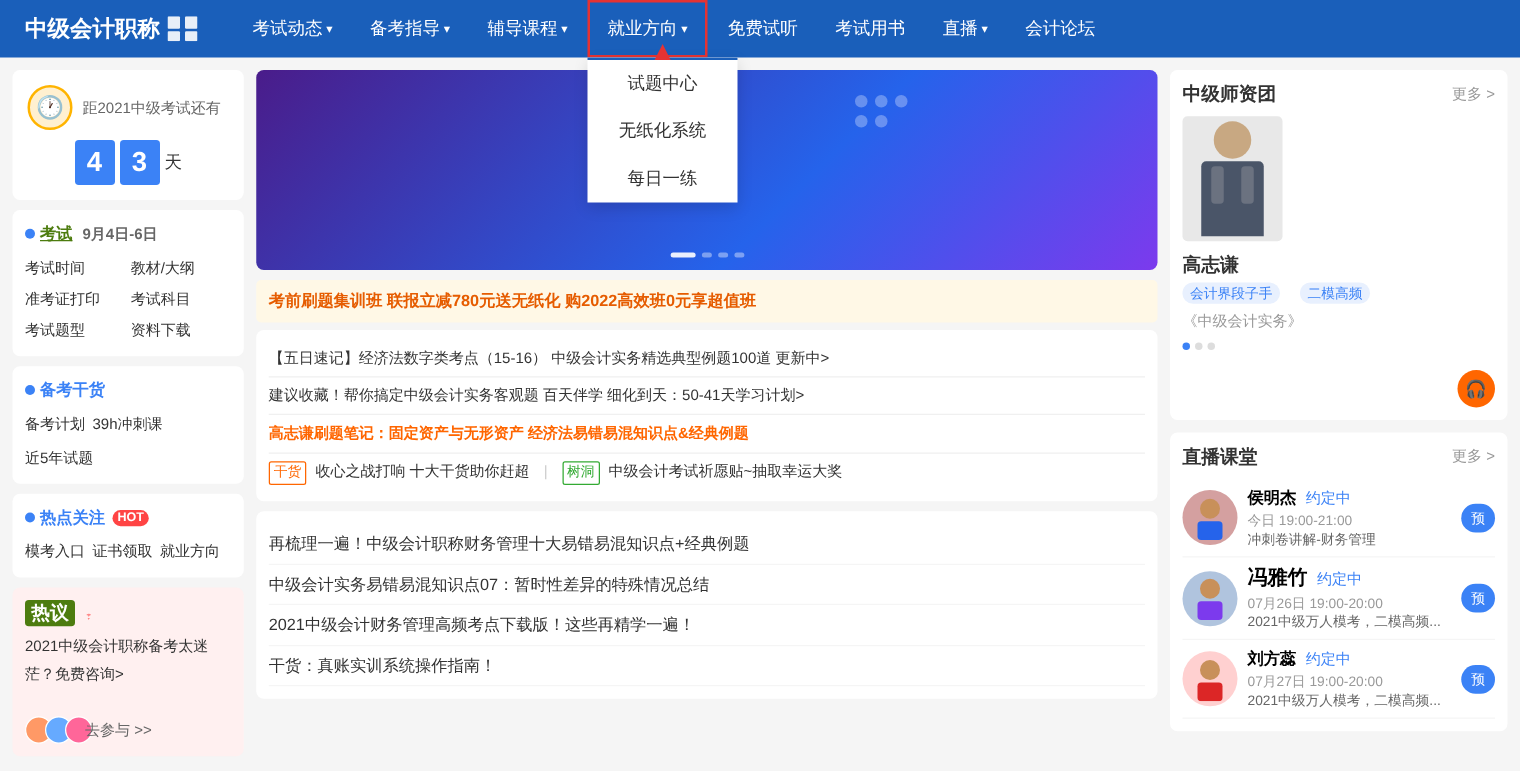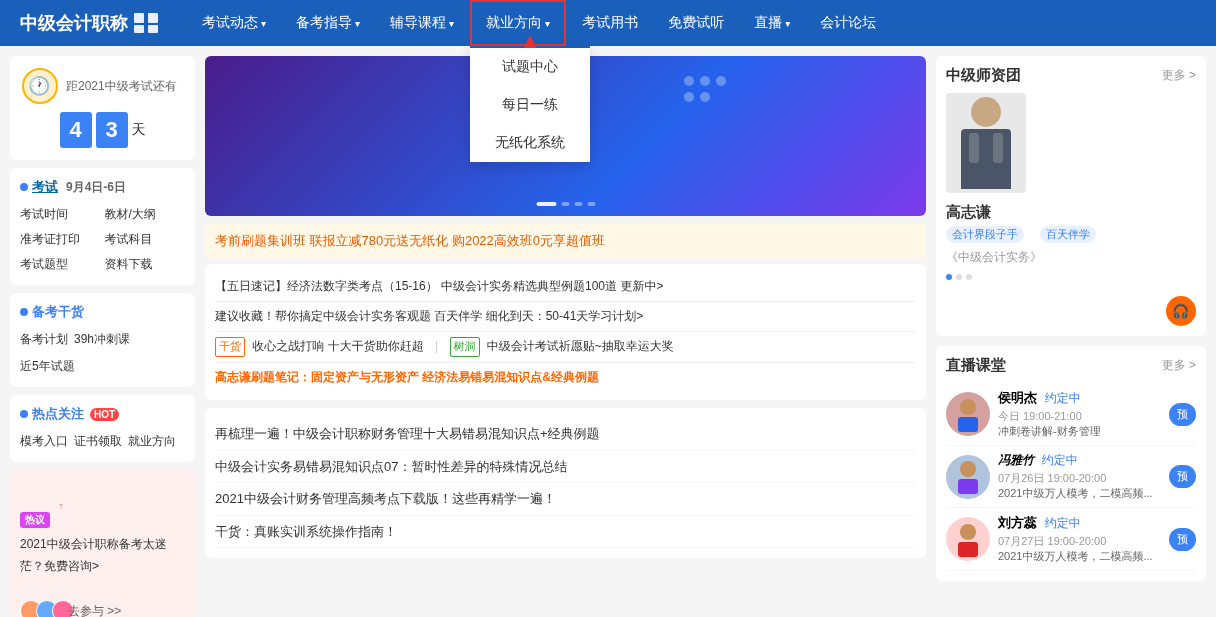--- a/index.html
+++ b/index.html
@@ -34,21 +34,21 @@
 
     .sidebar-section { background: white; border-radius: 6px; padding: 10px; margin-bottom: 8px; }
     .section-title { display: flex; align-items: center; gap: 4px; margin-bottom: 8px; font-weight: bold; font-size: 13px; }
     .dot { width: 8px; height: 8px; border-radius: 50%; background: #3b82f6; flex-shrink: 0; }
     .grid-links { display: grid; grid-template-columns: 1fr 1fr; gap: 4px; }
     .grid-link { font-size: 12px; color: #333; padding: 2px 0; cursor: pointer; }
     .hot-badge { background: #ff4444; color: white; font-size: 10px; padding: 1px 4px; border-radius: 8px; margin-left: 2px; }
 
     .hot-box { background: #fff0f0; border-radius: 6px; padding: 10px; margin-bottom: 8px; }
     .hot-title { color: #ff4444; font-weight: bold; font-size: 14px; margin-bottom: 6px; display: flex; align-items: center; gap: 4px; }
-    .hot-icon { background: #d946ef; color: white; font-size: 10px; padding: 1px 5px; border-radius: 3px; margin-top: 32px; }
+    .hot-icon { background: #4d7c0f; color: white; font-size: 15px; padding: 1px 5px; border-radius: 3px; }
     .hot-content { font-size: 12px; color: #333; line-height: 1.8; }
     .hot-footer { display: flex; align-items: center; justify-content: flex-start; margin-top: 23px; }
     .avatars { display: flex; }
     .avatar-circle { width: 22px; height: 22px; border-radius: 50%; border: 1px solid white; margin-right: -6px; background: #ccc; overflow: hidden; }
     .av1 { background: #ff9966; }
     .av2 { background: #66aaff; }
     .av3 { background: #ff6699; }
 
     
     .banner { width: 100%; height: 160px; background: linear-gradient(135deg, #4a1c8a 0%, #2563eb 60%, #7c3aed 100%); border-radius: 6px; display: flex; align-items: center; padding: 0 30px; margin-bottom: 8px; position: relative; overflow: hidden; }
@@ -135,29 +135,29 @@
       <div class="nav-item highlighted" style="border:2px solid #e53333;">
         <span>就业方向</span>
         <span class="arrow">▾</span>
       </div>
       <div class="dropdown-menu">
         <div style="position:relative;">
 
           <div style="position:absolute; top:-18px; left:50%; transform:translateX(-50%); color:#e53333; font-size:22px; line-height:1;">▲</div>
         </div>
         <div class="dropdown-item">试题中心</div>
+        <div class="dropdown-item">无纸化系统</div>
         <div class="dropdown-item">每日一练</div>
-        <div class="dropdown-item">无纸化系统</div>
-      </div>
+      </div>
+    </div>
+    <div class="nav-item">
+      <span>免费试听</span>
     </div>
     <div class="nav-item">
       <span>考试用书</span>
-    </div>
-    <div class="nav-item">
-      <span>免费试听</span>
     </div>
     <div class="nav-item">
       <span>直播</span>
       <span class="arrow">▾</span>
     </div>
     <div class="nav-item">
       <span>会计论坛</span>
     </div>
   </nav>
 </div>
@@ -174,21 +174,21 @@
       <div class="countdown-numbers">
         <div class="count-num">4</div>
         <div class="count-num">3</div>
         <span class="count-unit">天</span>
       </div>
     </div>
 
     <div class="sidebar-section">
       <div class="section-title">
         <div class="dot"></div>
-        <span style="color:#0369a1;text-decoration:underline;">考试</span>
+        <span style="color:#4d7c0f;text-decoration:underline;">考试</span>
         <span style="font-size:12px;color:#666;margin-left:4px;">9月4日-6日</span>
       </div>
       <div class="grid-links">
         <a class="grid-link">考试时间</a>
         <a class="grid-link">教材/大纲</a>
         <a class="grid-link">准考证打印</a>
         <a class="grid-link">考试科目</a>
         <a class="grid-link">考试题型</a>
         <a class="grid-link">资料下载</a>
       </div>
@@ -259,40 +259,40 @@
 
       <div style="position:absolute;bottom:10px;left:50%;transform:translateX(-50%);display:flex;gap:5px;">
         <div style="width:20px;height:4px;background:rgba(255,255,255,0.9);border-radius:2px;"></div>
         <div style="width:8px;height:4px;background:rgba(255,255,255,0.4);border-radius:2px;"></div>
         <div style="width:8px;height:4px;background:rgba(255,255,255,0.4);border-radius:2px;"></div>
         <div style="width:8px;height:4px;background:rgba(255,255,255,0.4);border-radius:2px;"></div>
       </div>
     </div>
 
     <div class="news-promo">
-      <span style="color:#e65c00;font-weight:normal;cursor:pointer;">考前刷题集训班 联报立减780元送无纸化   购2022高效班0元享超值班</span>
+      <span style="color:#e65c00;font-weight:bold;cursor:pointer;">考前刷题集训班 联报立减780元送无纸化   购2022高效班0元享超值班</span>
     </div>
 
     <div class="news-list">
       <div class="news-item">
         <span>【五日速记】经济法数字类考点（15-16）  中级会计实务精选典型例题100道 更新中&gt;</span>
       </div>
       <div class="news-item">
         <span>建议收藏！帮你搞定中级会计实务客观题   百天伴学 细化到天：50-41天学习计划&gt;</span>
+      </div>
+      <div class="news-item" style="color:#ff6600;font-weight:bold;">
+        <span>高志谦刷题笔记：固定资产与无形资产   经济法易错易混知识点&amp;经典例题</span>
       </div>
       <div class="news-item">
         <span class="tag tag-orange">干货</span>
         <span>收心之战打响 十大干货助你赶超</span>
         <span style="margin: 0 8px;color:#ccc;">|</span>
         <span class="tag tag-green">树洞</span>
         <span>中级会计考试祈愿贴~抽取幸运大奖</span>
       </div>
-      <div class="news-item" style="color:#ff6600;font-weight:bold;">
-        <span>高志谦刷题笔记：固定资产与无形资产   经济法易错易混知识点&amp;经典例题</span>
-      </div>
     </div>
 
     <div class="hot-section">
       <div class="hot-section-item">再梳理一遍！中级会计职称财务管理十大易错易混知识点+经典例题</div>
       <div class="hot-section-item">中级会计实务易错易混知识点07：暂时性差异的特殊情况总结</div>
       <div class="hot-section-item">2021中级会计财务管理高频考点下载版！这些再精学一遍！</div>
       <div class="hot-section-item">干货：真账实训系统操作指南！</div>
     </div>
   </div>
 
@@ -311,21 +311,21 @@
             <div style="width:50px;height:60px;background:#4a5568;border-radius:4px 4px 0 0;position:relative;">
               <div style="position:absolute;top:4px;left:8px;width:10px;height:30px;background:#6b7280;border-radius:3px;"></div>
               <div style="position:absolute;top:4px;right:8px;width:10px;height:30px;background:#6b7280;border-radius:3px;"></div>
             </div>
           </div>
         </div>
         <div class="teacher-info">
           <div class="teacher-name">高志谦</div>
           <div class="teacher-tags">
             <span class="teacher-tag">会计界段子手</span>
-            <span class="teacher-tag">百天伴学</span>
+            <span class="teacher-tag">二模高频</span>
           </div>
           <div class="teacher-book">《中级会计实务》</div>
           <div class="teacher-dots">
             <div class="t-dot active"></div>
             <div class="t-dot"></div>
             <div class="t-dot"></div>
           </div>
         </div>
         <div style="align-self:flex-end;">
           <div class="headphone-icon">🎧</div>
@@ -359,21 +359,21 @@
 
       <div class="live-item">
         <div class="live-avatar" style="background:#b0c4de;">
           <svg width="30" height="35" viewBox="0 0 30 35">
             <circle cx="15" cy="10" r="8" fill="#c8905a"></circle>
             <rect x="5" y="20" width="20" height="15" rx="3" fill="#7c3aed"></rect>
           </svg>
         </div>
         <div class="live-info">
           <div>
-            <span style="font-size:12px;font-weight:bold;font-style:italic;">冯雅竹</span>
+            <span style="font-size:16px;font-weight:bold;">冯雅竹</span>
             <span class="live-name-link">约定中</span>
           </div>
           <div class="live-time">07月26日 19:00-20:00</div>
           <div class="live-desc">2021中级万人模考，二模高频...</div>
         </div>
         <div class="live-btn">预</div>
       </div>
 
       <div class="live-item">
         <div class="live-avatar" style="background:#ffd0d0;">

